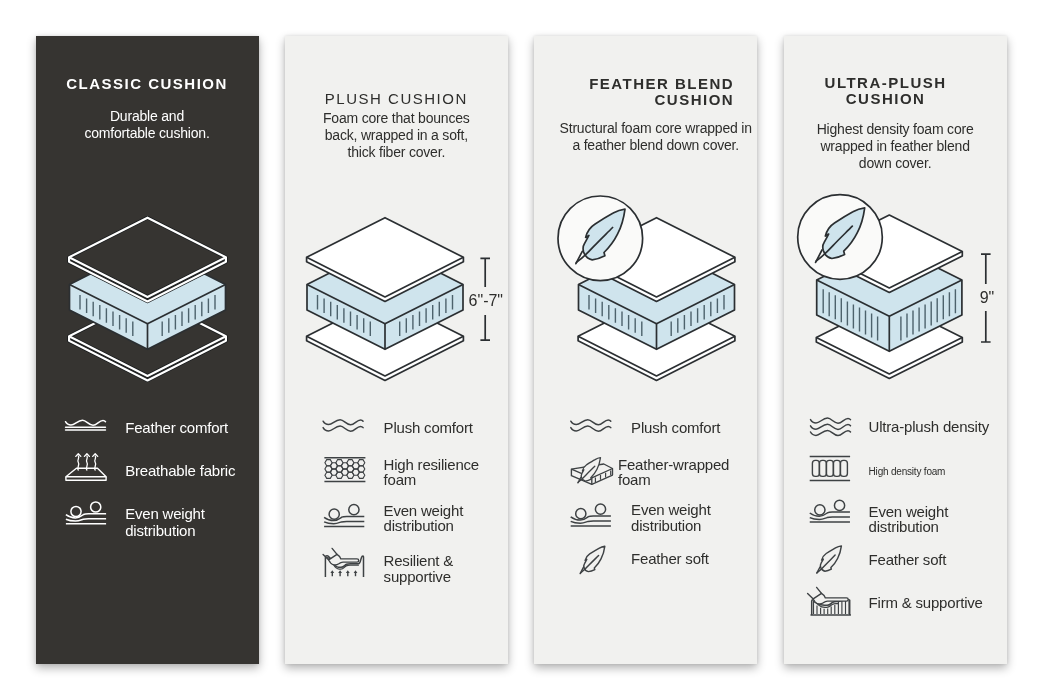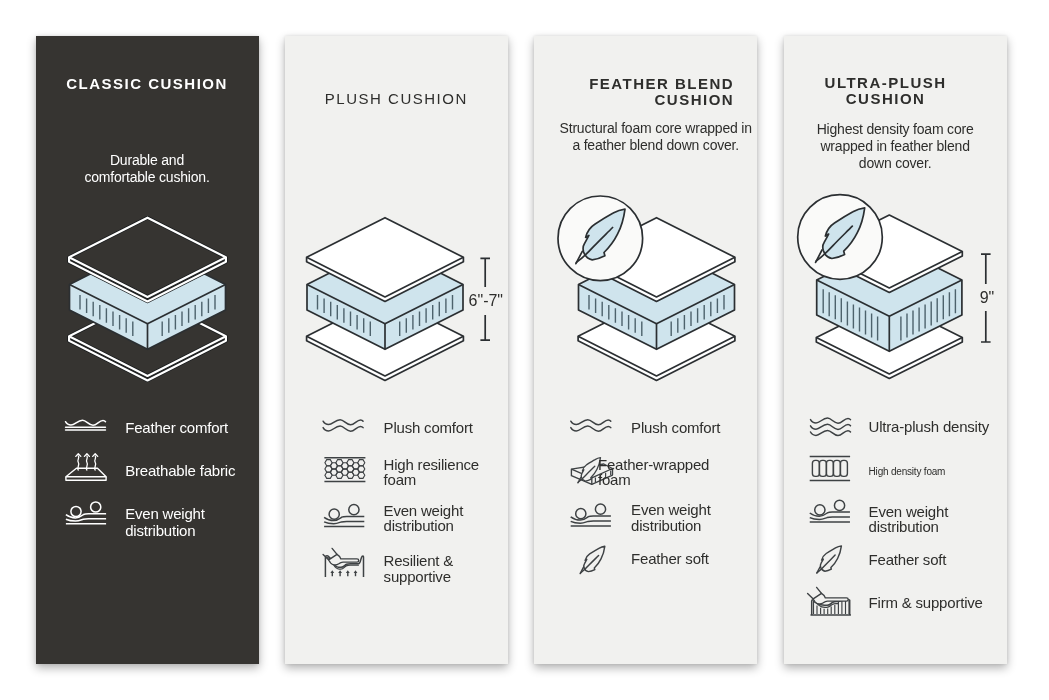--- a/index.html
+++ b/index.html
@@ -158,32 +158,33 @@
 <path d="M811.7,601.0999999999999 Q811.7,599.6999999999999 813.1,599.6999999999999 C815.1,599.6999999999999 816.1,601.4 817.9000000000001,603.0999999999999 C819.7,604.8 821.5,605.3 824.5,605.3 L827.1,605.3 C830.1,605.3 830.6,603.4999999999999 832.6,602.4 C833.9000000000001,601.6999999999999 835.1,601.5999999999999 836.6,601.5999999999999 L838.2,601.5999999999999 C840.7,601.5999999999999 841.2,599.6999999999999 843.7,599.6999999999999 L849.7,599.6999999999999" fill="none" stroke="#3e4244" stroke-width="1.5" stroke-linejoin="round"></path>
 <path d="M813.8000000000001,601.4999999999999 C815.9000000000001,601.9999999999999 817.3000000000001,603.6999999999999 819.1,605.4 C820.9000000000001,607.0999999999999 822.3000000000001,607.4 824.9000000000001,607.4 L826.7,607.4 C829.7,607.4 830.2,605.5999999999999 832.2,604.4999999999999 C833.5,603.8 834.7,603.6999999999999 836.2,603.6999999999999 L838.2,603.6999999999999" fill="none" stroke="#3e4244" stroke-width="1.3" stroke-linecap="round"></path>
 <path d="M810.5,614.9 H850.9000000000001" stroke="#3e4244" stroke-width="1.5"></path>
 <path d="M821.5,593.3 C823.5,594.5 825.0,596.0 825.3,597.9 L846.5,597.9 Q848.2,597.9 848.2,599.5 Q848.2,601.1 846.5,601.1 L827.5,601.1 C825.7,601.1 824.5,601.8 823.3,602.8 C821.1,604.5 817.3,604.6 815.3,602.1 C814.1,600.5 813.4,599.7 813.2,598.9 Z" fill="#f1f1ef" stroke="#3e4244" stroke-width="1.4" stroke-linejoin="round"></path>
 <path d="M807.6,593.5 L813.0,598.7 M816.6,587.4 L821.3,593.1" stroke="#3e4244" stroke-width="1.4" fill="none" stroke-linecap="round"></path>
 </svg>
 <div class="t" style="left:35.5px;top:76.3px;font-size:15px;line-height:16px;color:#ffffff;width:223px;text-align:center;letter-spacing:1.5px;font-weight:bold;">CLASSIC CUSHION</div>
 <div class="t" style="left:284.8px;top:91px;font-size:15px;line-height:16px;color:#2e2e2c;width:223px;text-align:center;letter-spacing:1.5px;font-weight:normal;">PLUSH CUSHION</div>
 <div class="t" style="left:534.2px;top:76.1px;font-size:15px;line-height:15.9px;color:#2e2e2c;width:200px;text-align:right;letter-spacing:1.5px;font-weight:bold;">FEATHER BLEND<br>CUSHION</div>
 <div class="t" style="left:783.6px;top:75.1px;font-size:15px;line-height:16.3px;color:#2e2e2c;width:204px;text-align:center;letter-spacing:1.5px;font-weight:bold;">ULTRA-PLUSH<br>CUSHION</div>
-<div class="t" style="left:35.5px;top:107.9px;font-size:14px;line-height:17.2px;color:#ffffff;letter-spacing:-0.2px;width:223px;text-align:center;margin-top:44px;">Durable and<br>comfortable cushion.</div>
+<div class="t" style="left:35.5px;top:107.9px;font-size:14px;line-height:17.2px;color:#ffffff;letter-spacing:-0.2px;width:223px;text-align:center;">Durable and<br>comfortable cushion.</div>
+<div class="t" style="left:284.8px;top:109.8px;font-size:14px;line-height:16.9px;color:#2e2e2c;letter-spacing:-0.2px;width:223px;text-align:center;">Foam core that bounces<br>back, wrapped in a soft,<br>thick fiber cover.</div>
 <div class="t" style="left:534.2px;top:120.0px;font-size:14px;line-height:17.2px;color:#2e2e2c;letter-spacing:-0.2px;width:223px;text-align:center;margin-left:10px;">Structural foam core wrapped in<br>a feather blend down cover.</div>
 <div class="t" style="left:783.6px;top:120.5px;font-size:14px;line-height:17.2px;color:#2e2e2c;letter-spacing:-0.2px;width:223px;text-align:center;">Highest density foam core<br>wrapped in feather blend<br>down cover.</div>
 <div class="t" style="left:125.2px;top:419.1px;font-size:15px;line-height:17px;color:#ffffff;letter-spacing:-0.2px;">Feather comfort</div>
 <div class="t" style="left:125.2px;top:461.9px;font-size:15px;line-height:17px;color:#ffffff;letter-spacing:-0.2px;text-align:center;">Breathable fabric</div>
 <div class="t" style="left:125.2px;top:504.7px;font-size:15px;line-height:17px;color:#ffffff;letter-spacing:-0.2px;">Even weight<br>distribution</div>
 <div class="t" style="left:383.6px;top:419.7px;font-size:15px;line-height:15.4px;color:#2e2e2c;letter-spacing:-0.2px;">Plush comfort</div>
 <div class="t" style="left:383.6px;top:456.7px;font-size:15px;line-height:15.4px;color:#2e2e2c;letter-spacing:-0.2px;">High resilience<br>foam</div>
 <div class="t" style="left:383.6px;top:503.0px;font-size:15px;line-height:15.4px;color:#2e2e2c;letter-spacing:-0.2px;">Even weight<br>distribution</div>
 <div class="t" style="left:383.6px;top:553.3px;font-size:15px;line-height:15.4px;color:#2e2e2c;letter-spacing:-0.2px;">Resilient &amp;<br>supportive</div>
 <div class="t" style="left:631.1px;top:419.8px;font-size:15px;line-height:15.2px;color:#2e2e2c;letter-spacing:-0.2px;">Plush comfort</div>
-<div class="t" style="left:598px;top:456.7px;font-size:15px;line-height:15.2px;color:#2e2e2c;letter-spacing:-0.2px;">Feather-wrapped<br>foam</div>
+<div class="t" style="left:618px;top:456.7px;font-size:15px;line-height:15.2px;color:#2e2e2c;letter-spacing:-0.2px;">Feather-wrapped<br>foam</div>
 <div class="t" style="left:631.1px;top:502.3px;font-size:15px;line-height:15.2px;color:#2e2e2c;letter-spacing:-0.2px;">Even weight<br>distribution</div>
 <div class="t" style="left:631.1px;top:551.4px;font-size:15px;line-height:15.2px;color:#2e2e2c;letter-spacing:-0.2px;">Feather soft</div>
 <div class="t" style="left:868.6px;top:419.8px;font-size:15px;line-height:14.9px;color:#2e2e2c;letter-spacing:-0.2px;">Ultra-plush density</div>
 <div class="t" style="left:868.6px;top:465px;font-size:10px;line-height:14.9px;color:#2e2e2c;letter-spacing:-0.2px;">High density foam</div>
 <div class="t" style="left:868.6px;top:505.2px;font-size:15px;line-height:14.9px;color:#2e2e2c;letter-spacing:-0.2px;">Even weight<br>distribution</div>
 <div class="t" style="left:868.6px;top:552.6px;font-size:15px;line-height:14.9px;color:#2e2e2c;letter-spacing:-0.2px;">Feather soft</div>
 <div class="t" style="left:868.6px;top:595.7px;font-size:15px;line-height:14.9px;color:#2e2e2c;letter-spacing:-0.2px;">Firm &amp; supportive</div>
 
 </div>
 </body></html>

